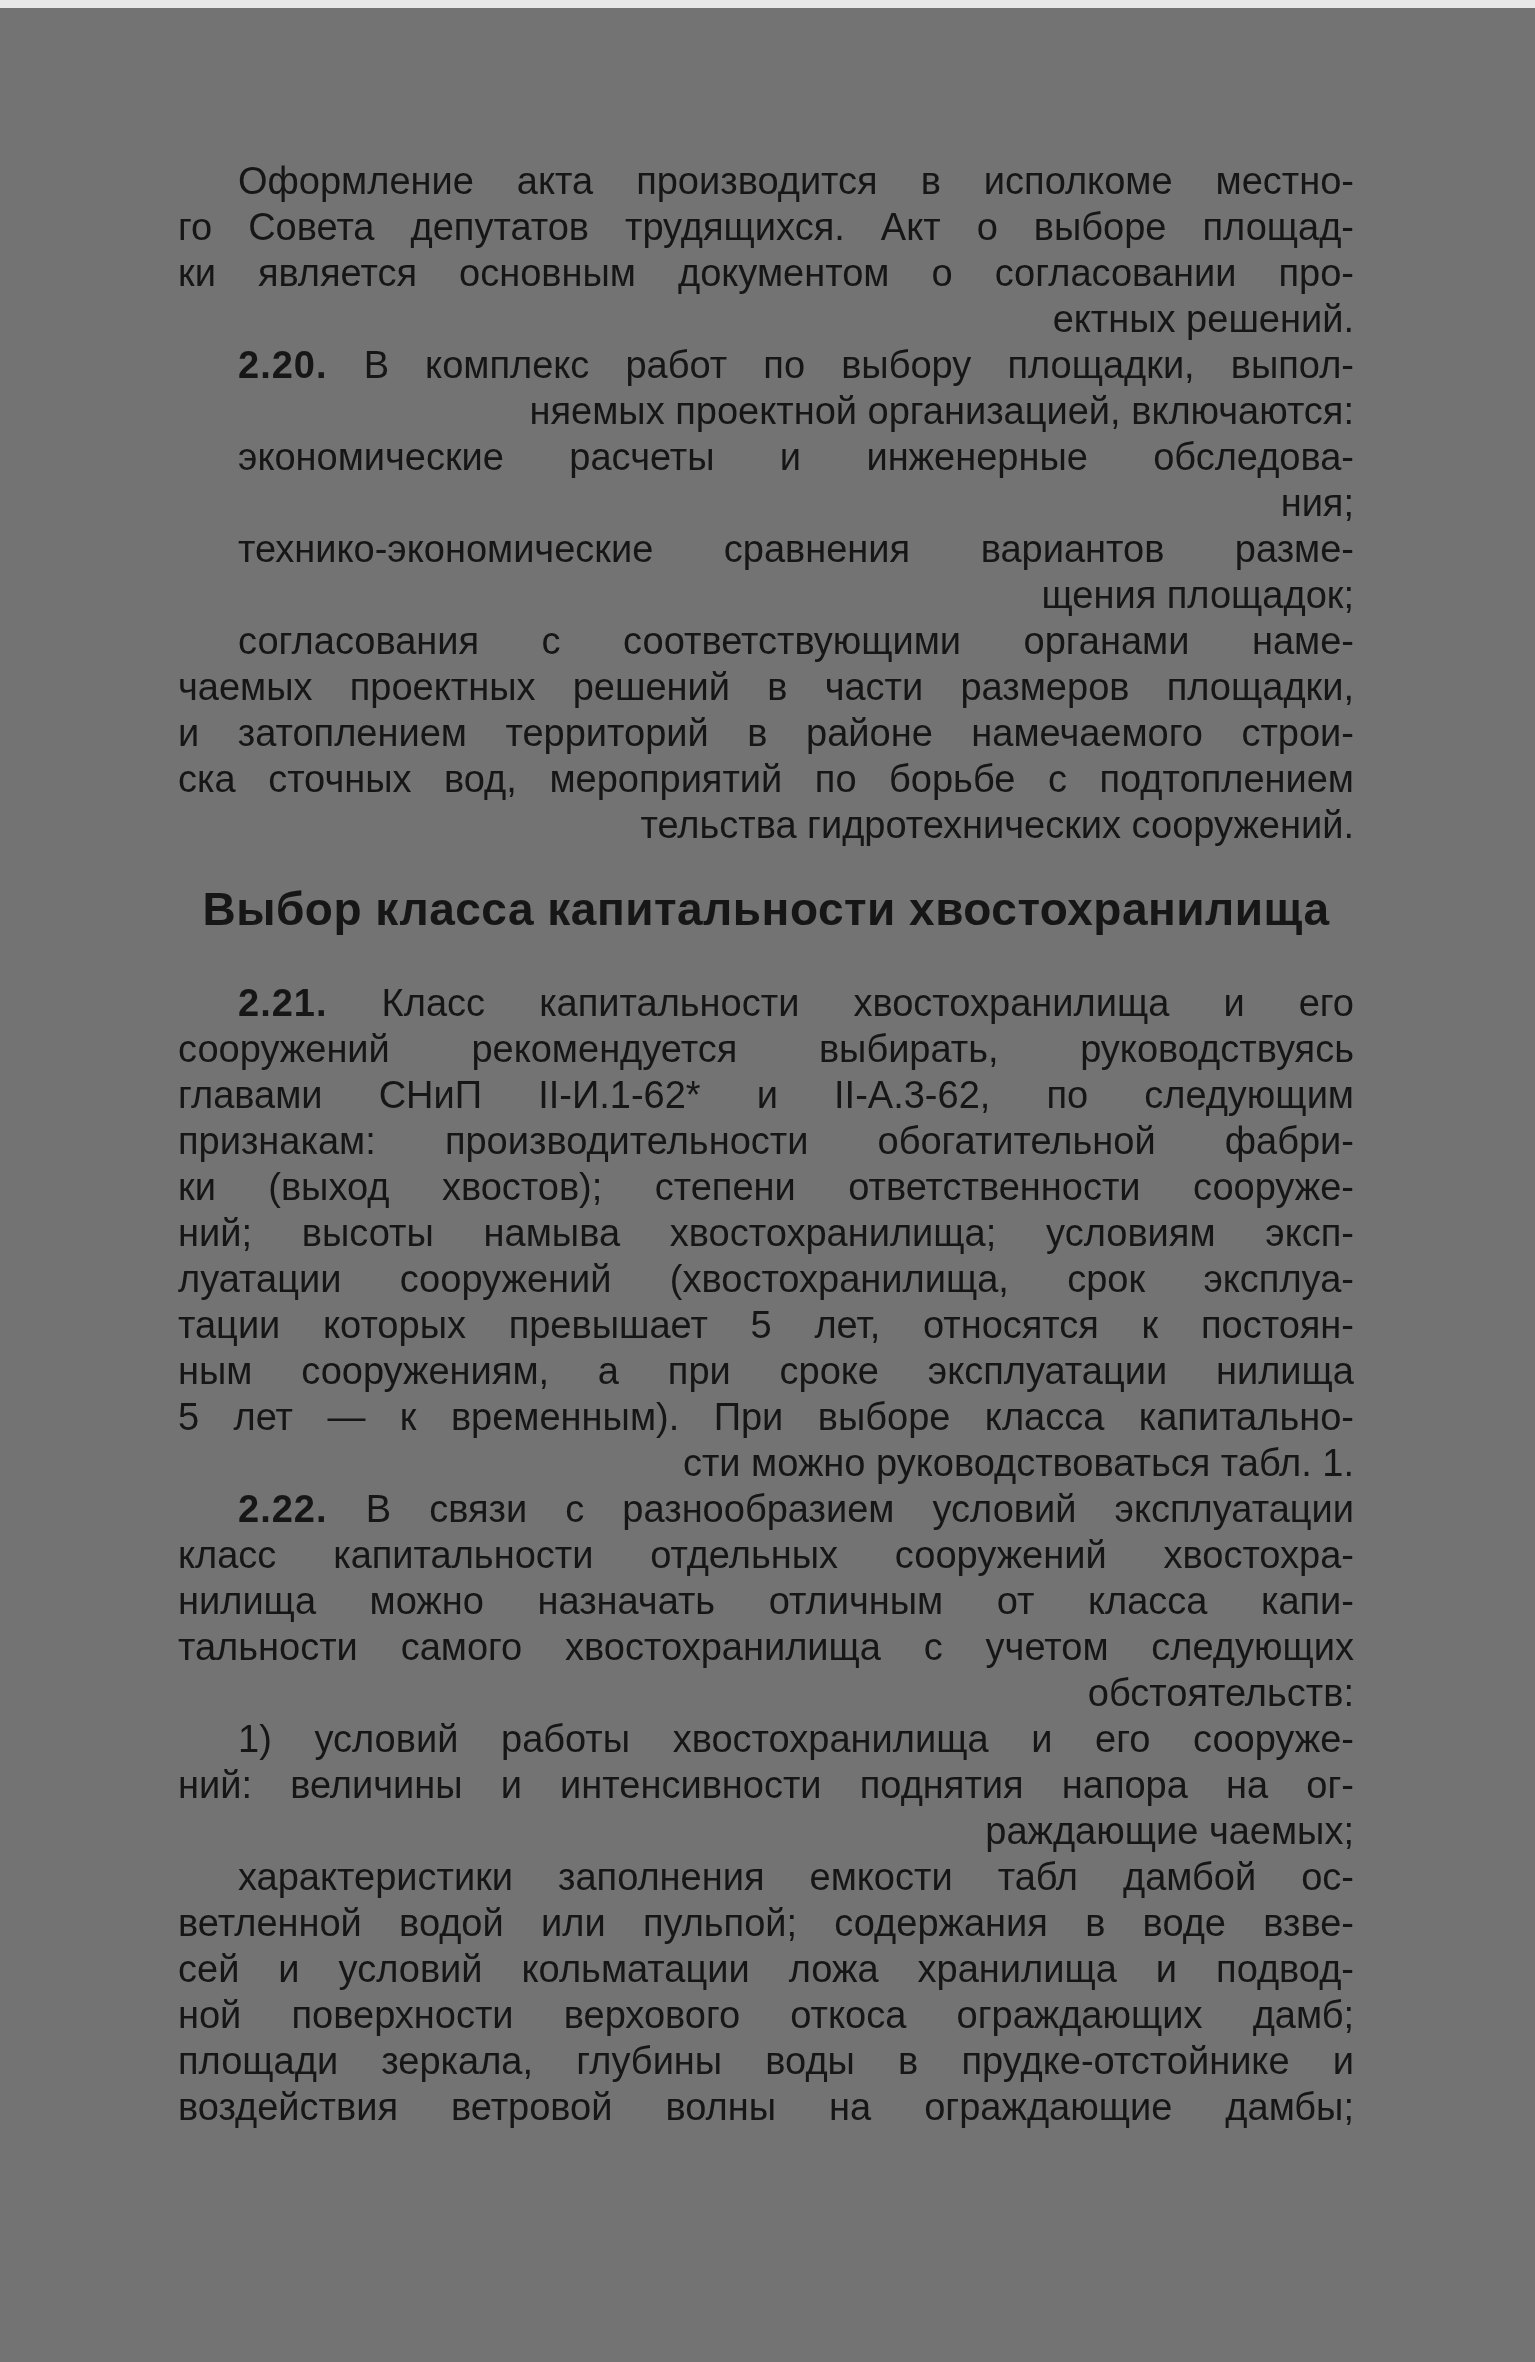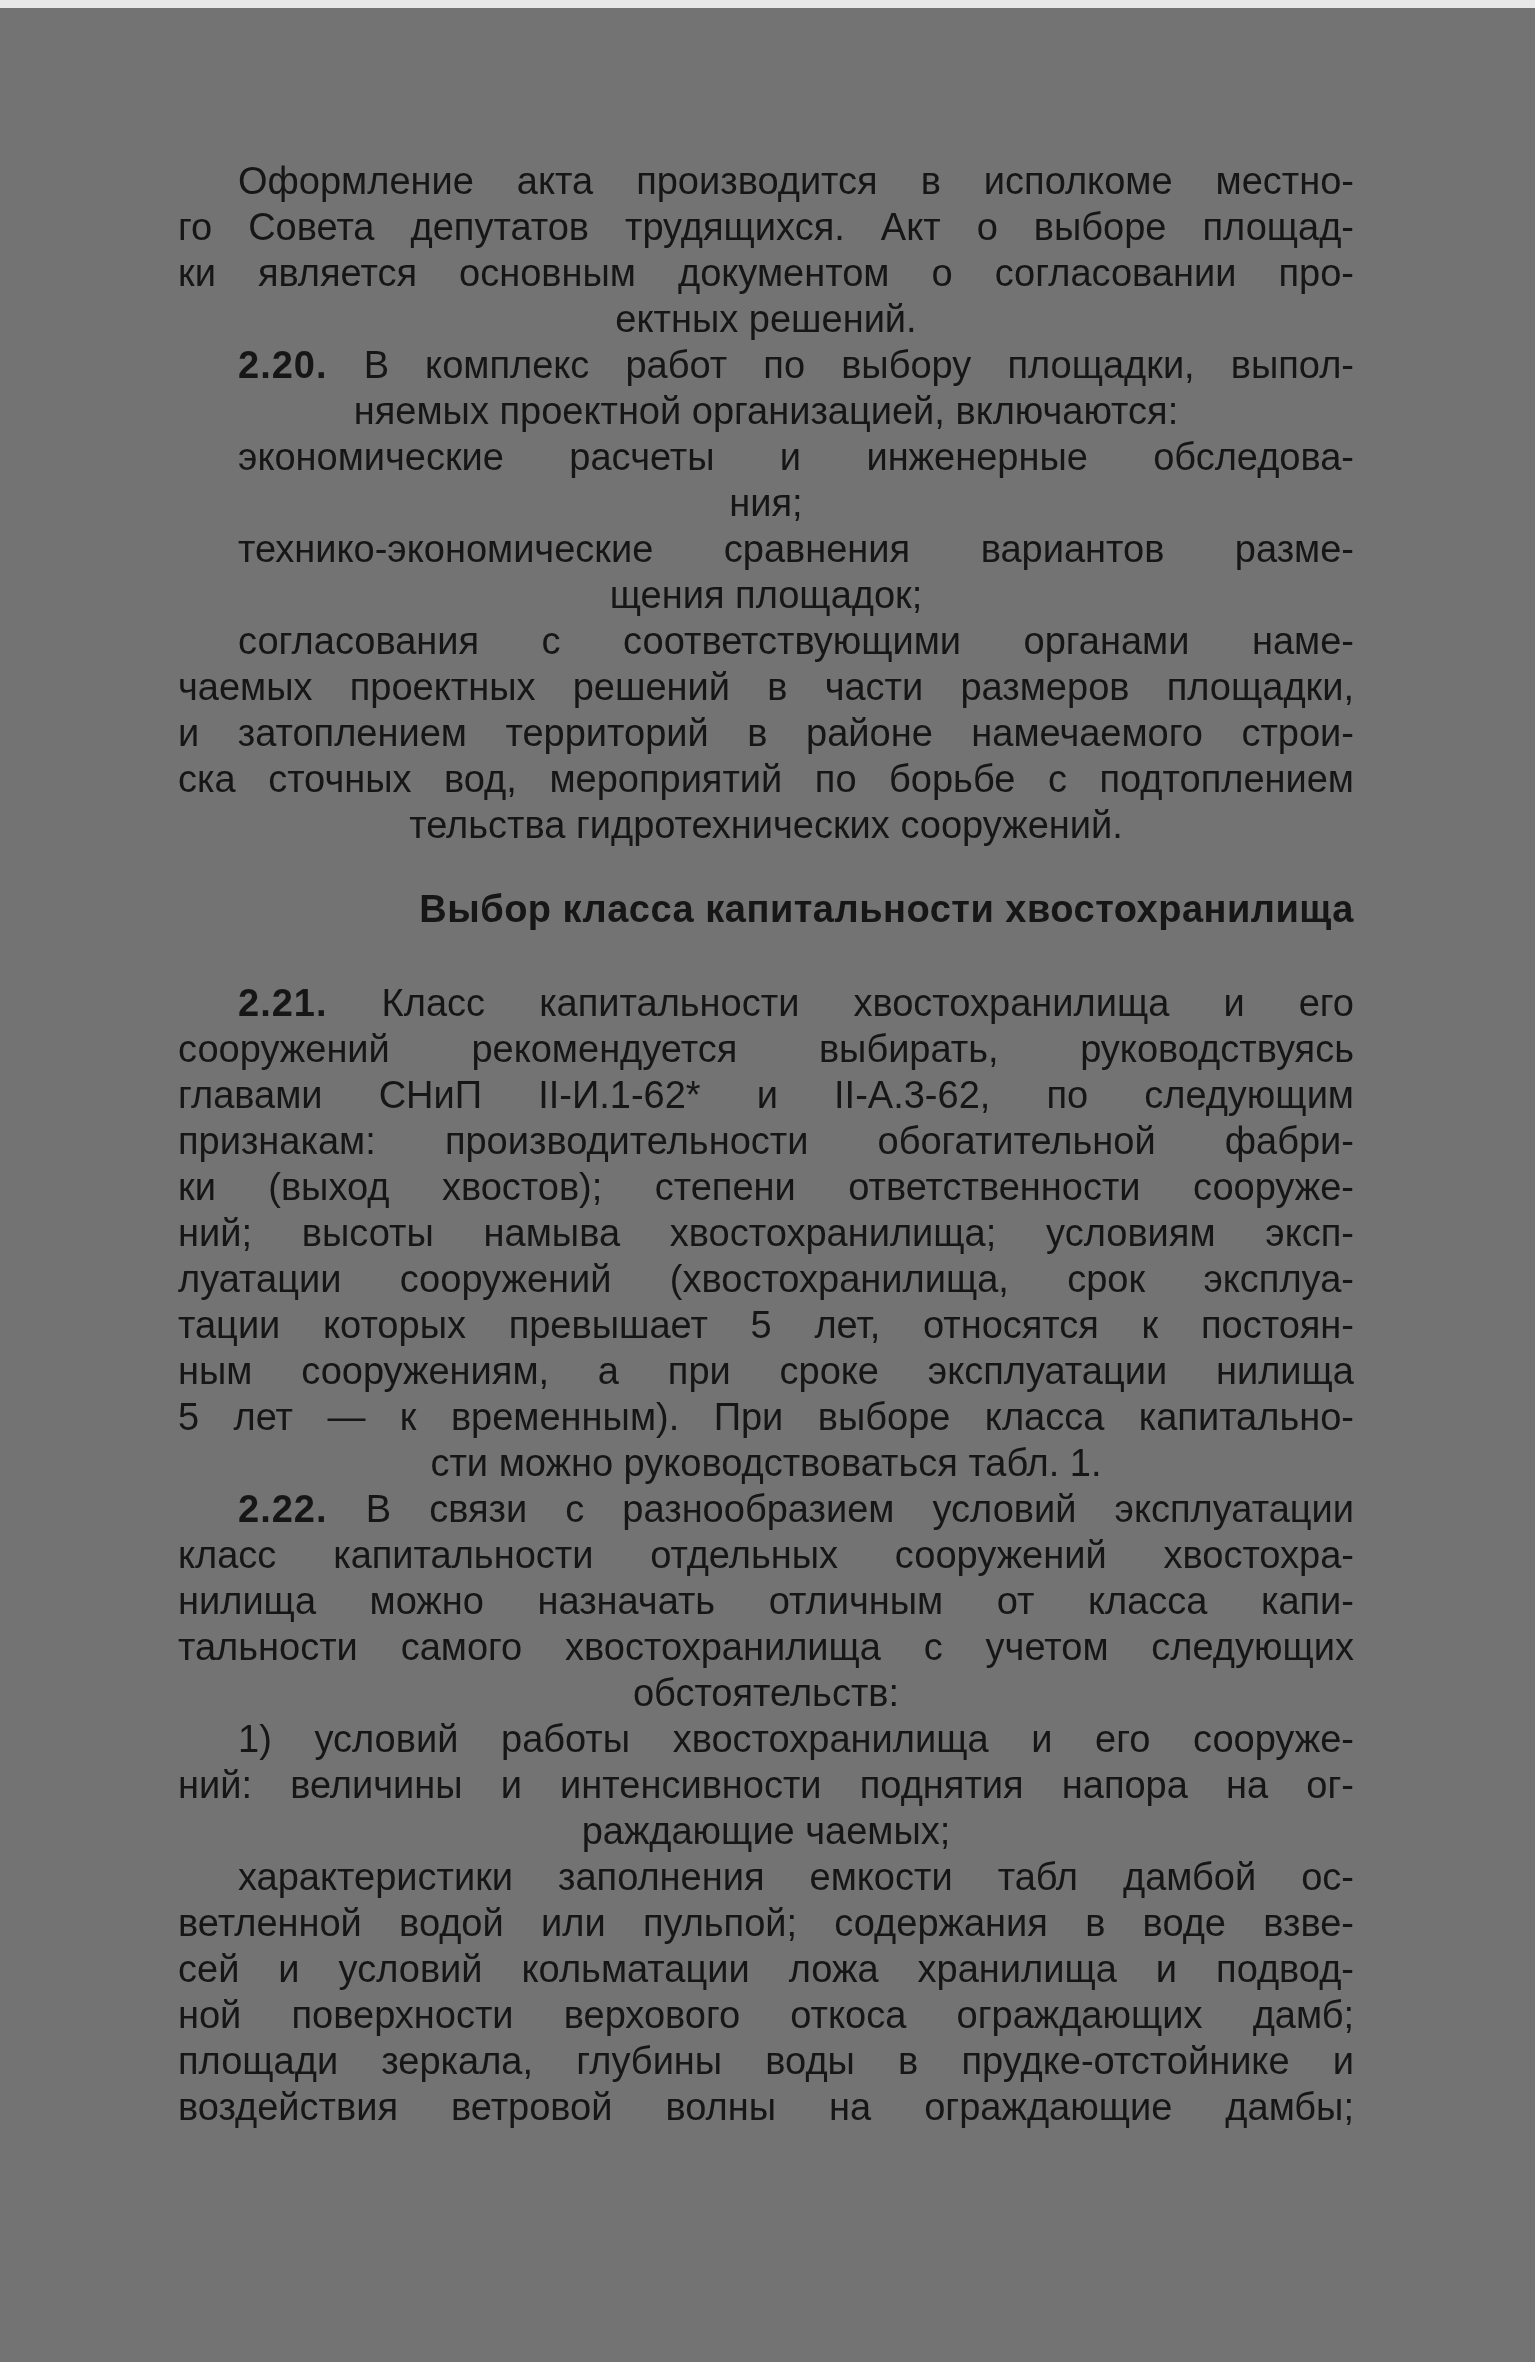--- a/index.html
+++ b/index.html
@@ -20,41 +20,41 @@
   .text-column {
     position: absolute;
     left: 178px;
     top: 150px;
     width: 1176px;
     font-size: 38px;
     line-height: 46px;
   }
   .line {
     min-height: 46px;
-    text-align: center;
+    text-align: right;
   }
   
   .line.j {
     text-align: justify;
     text-align-last: justify;
     text-justify: inter-word;
   }
   
   .line.i {
     text-indent: 60px;
   }
   .clause-num {
     font-weight: bold;
     letter-spacing: 1px;
   }
   .section-heading {
-    font-size: 38px;
+    font-size: 46px;
     line-height: 46px;
     font-weight: bold;
-    text-align: right;
+    text-align: center;
     margin: 38px 0 48px 0;
     letter-spacing: 0.5px;
   }
 </style>
 </head>
 <body>
 
 <div class="page">
   <div class="text-column">
     <div>

